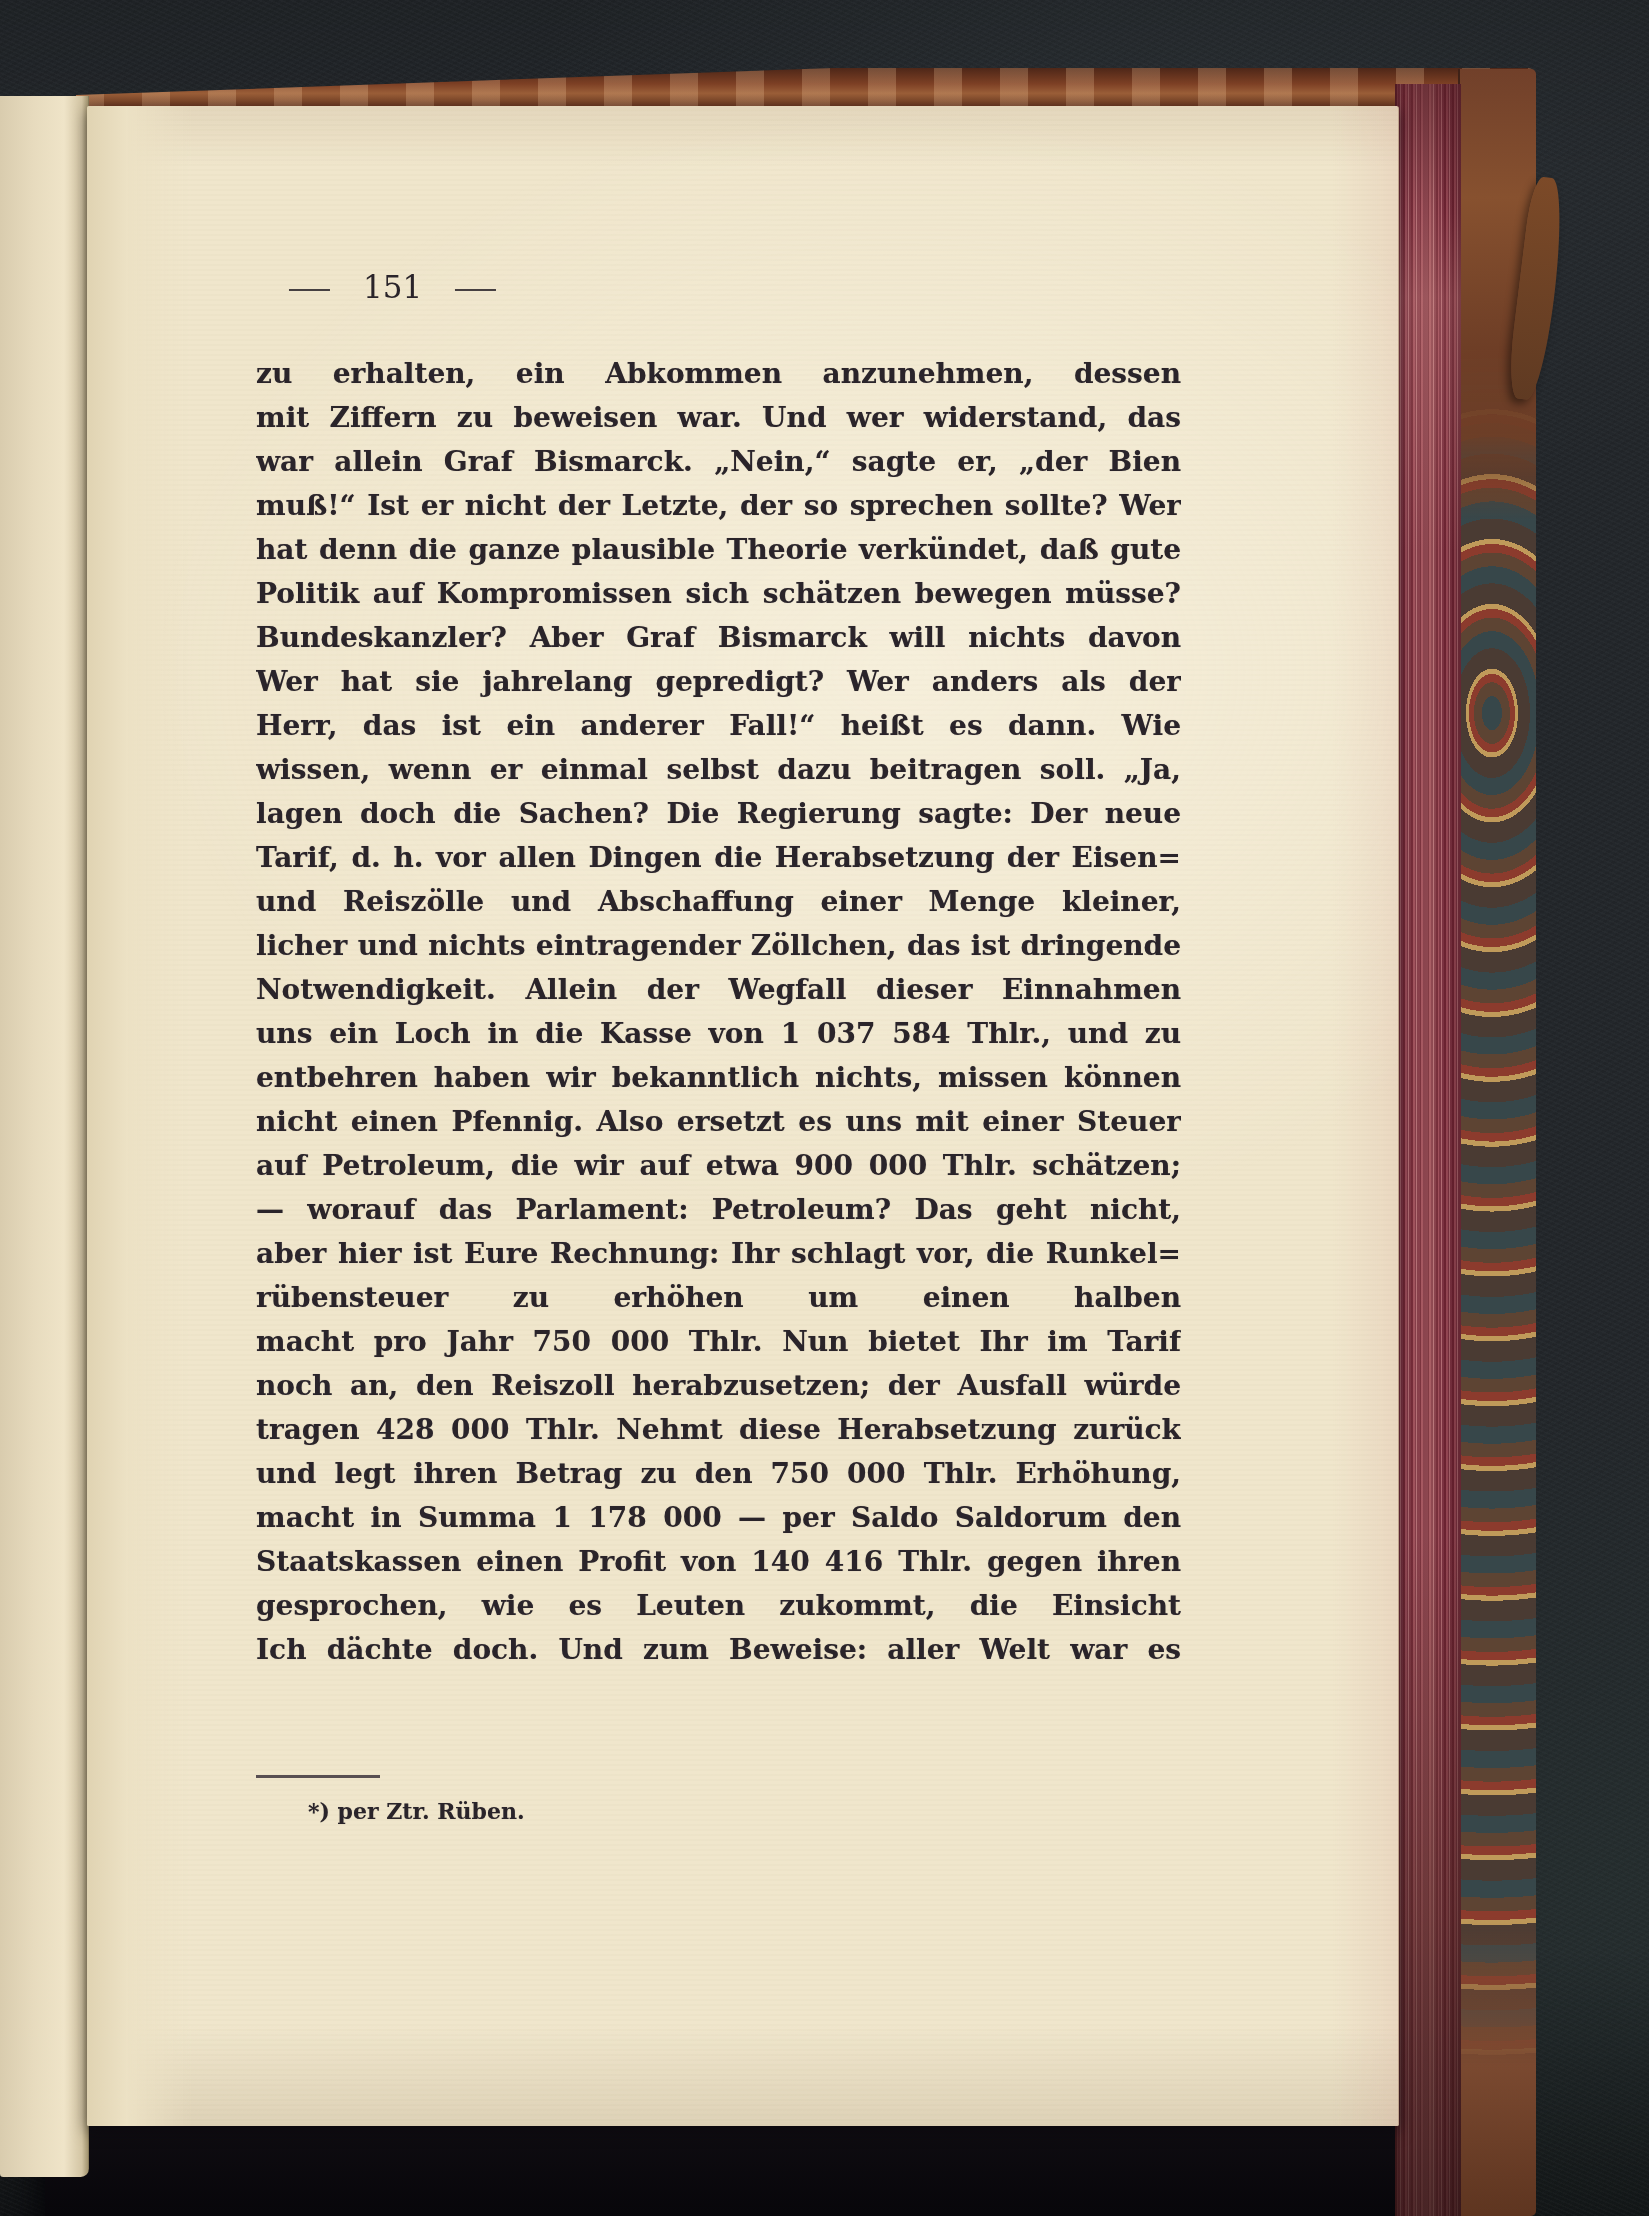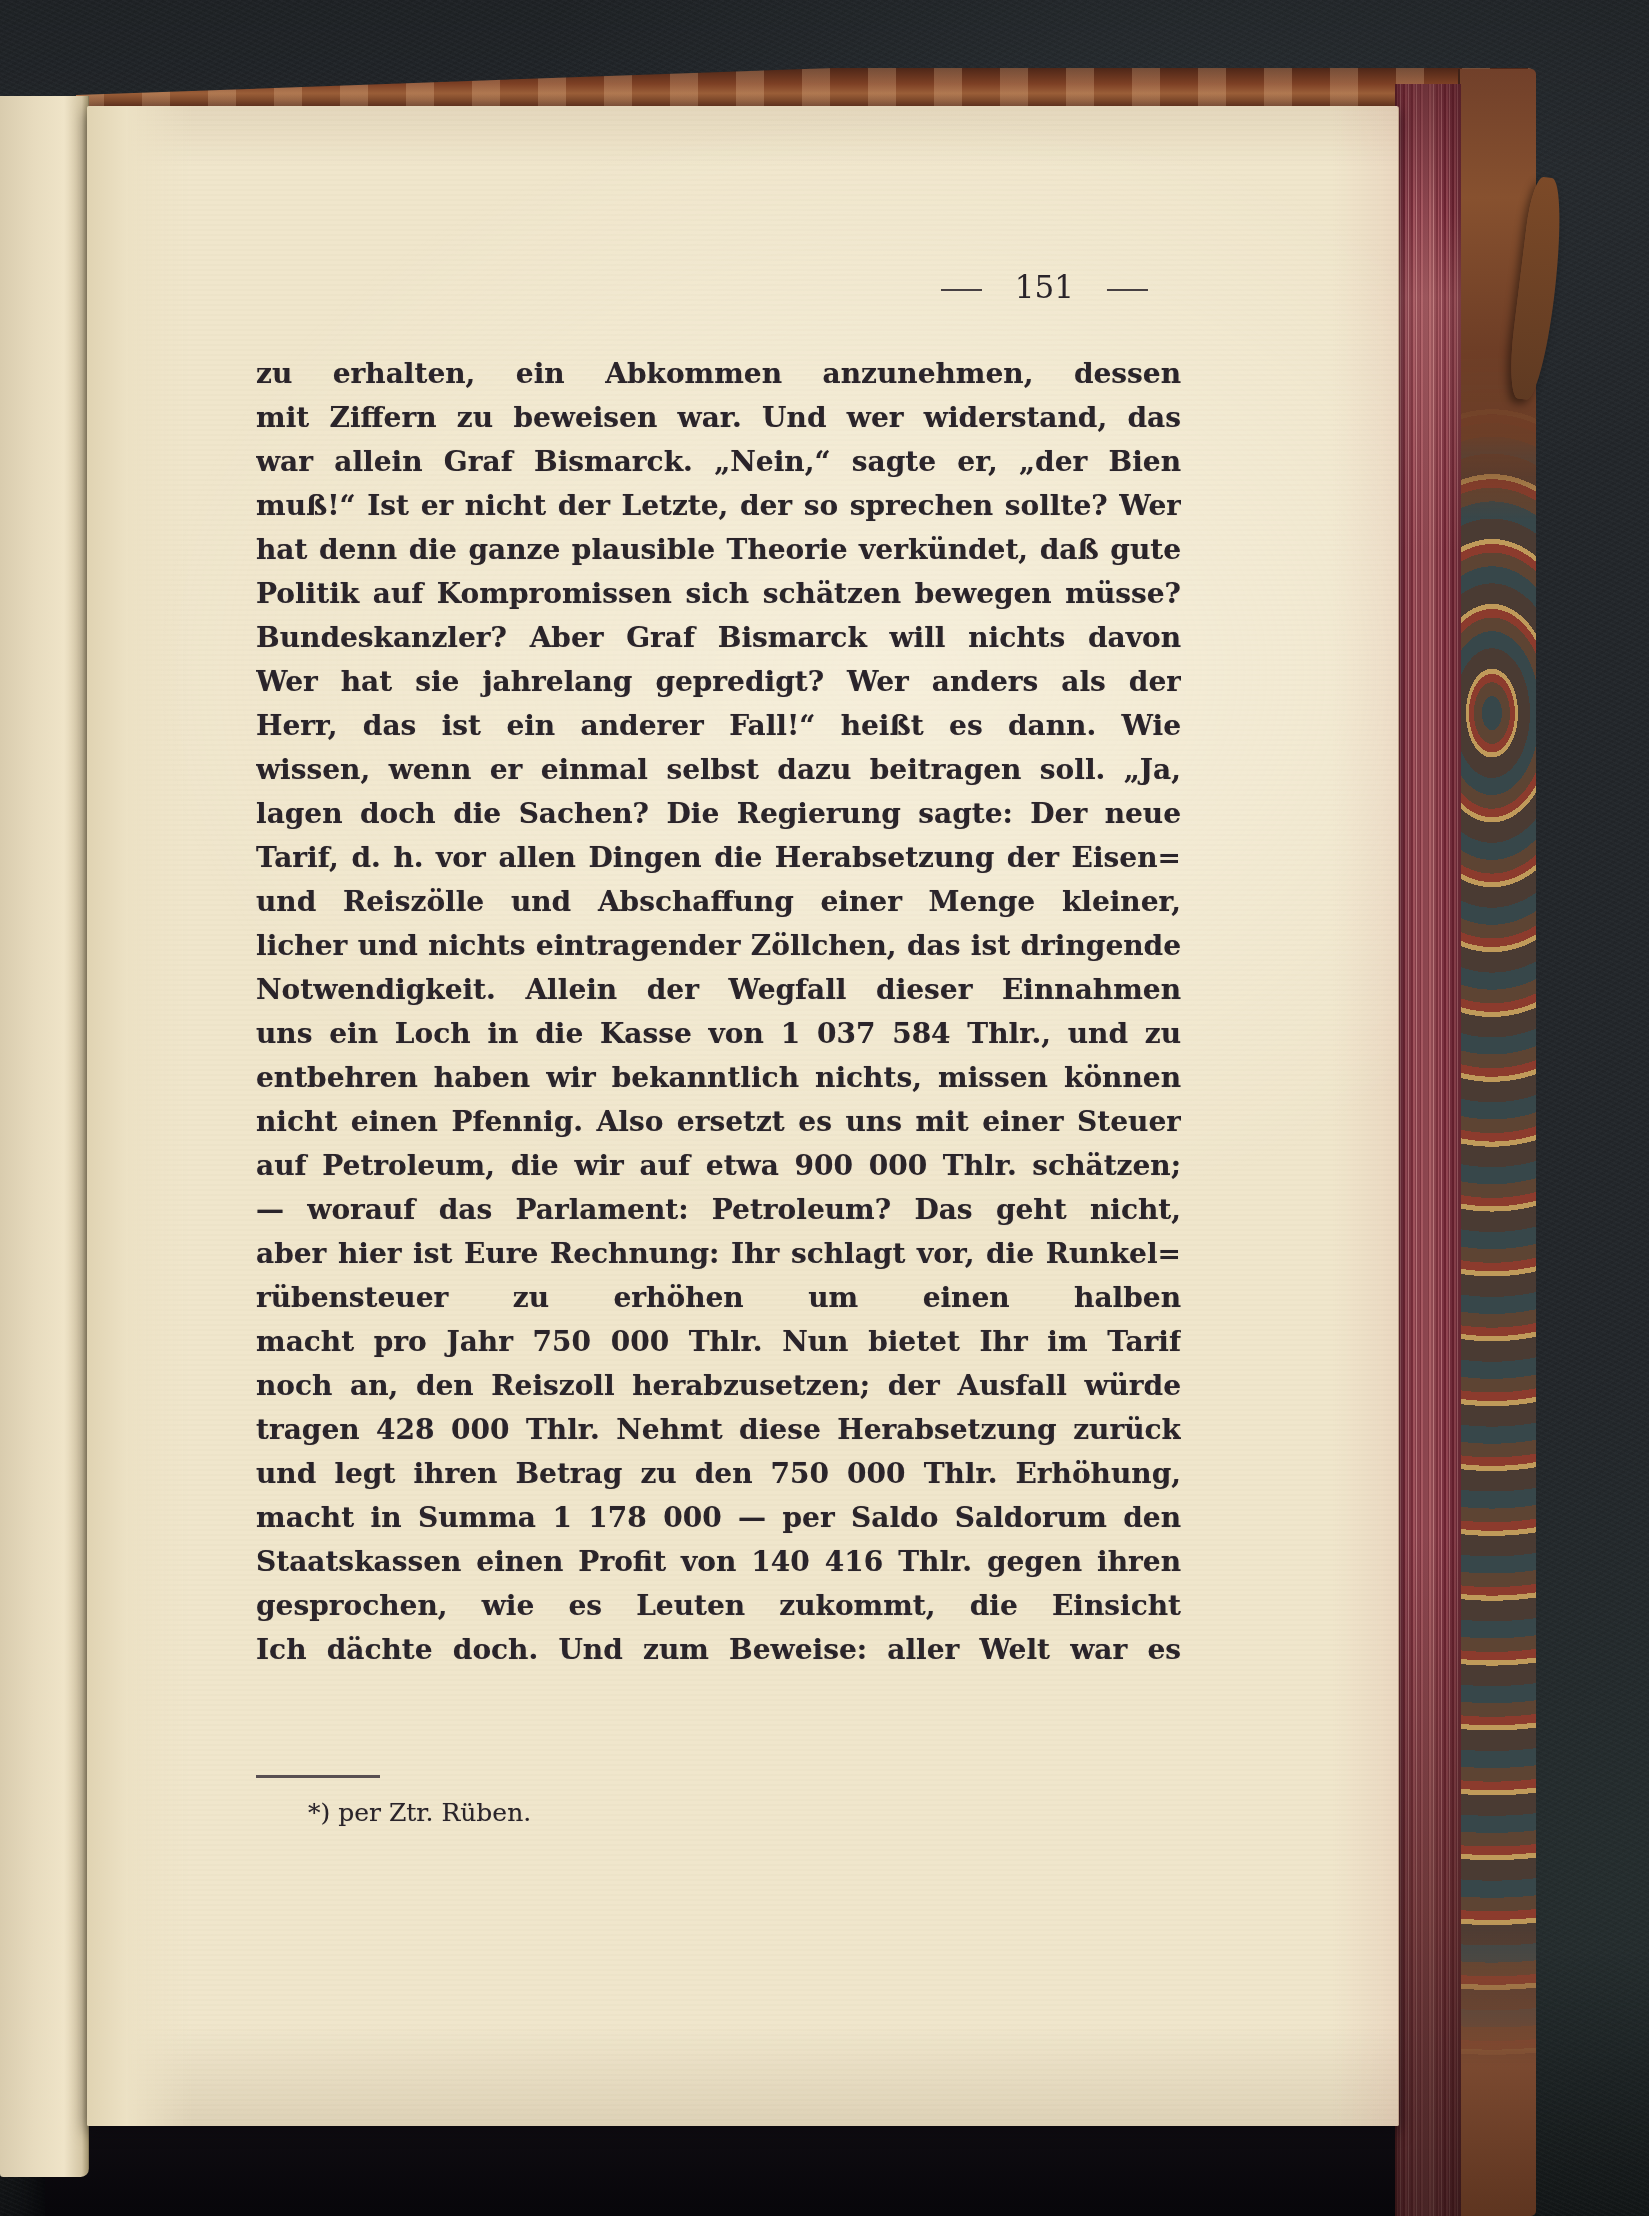--- a/index.html
+++ b/index.html
@@ -66,31 +66,31 @@
       linear-gradient(90deg, rgba(0,0,0,0) 95%, rgba(198,128,124,0.14) 100%),
       linear-gradient(180deg, rgba(120,80,50,0.10) 0%, rgba(0,0,0,0) 3%, rgba(0,0,0,0) 95%, rgba(110,85,55,0.14) 100%),
       repeating-linear-gradient(0deg, rgba(120,90,60,0.025) 0 1.6px, transparent 1.6px 5px);
     border-radius:1.6px 2.5px 1.6px 1.6px;
     border-right:1.6px solid rgba(110,45,50,0.30);
     box-shadow:0 5px 15px rgba(10,8,12,0.55);
     color:#2a242a;
   }
   .pagehead{
     position:absolute;left:169px;top:160px;width:925px;height:43px;line-height:43px;
-    text-align:right;font-size:31px;color:#2a242a;
+    text-align:left;font-size:31px;color:#2a242a;
   }
   .pagehead .dash{display:inline-block;transform:scaleX(1.45);margin:0 38px;opacity:0.85;}
   .textblock{position:absolute;left:169px;top:246px;width:925px;}
   .tline{
     height:44px;line-height:44px;font-size:28px;font-weight:700;
     color:#2a242a;text-align:justify;text-align-last:justify;overflow:hidden;
     text-shadow:0 0 0.8px rgba(42,36,42,0.35);
   }
   .footnote-rule{position:absolute;left:169px;top:1669px;width:124px;height:0;border-top:3.3px solid #3d343c;opacity:0.85;}
-  .footnote{position:absolute;left:221px;top:1692px;font-size:25px;font-weight:400;color:#2a242a;text-shadow:0 0 0.8px rgba(42,36,42,0.3);}
+  .footnote{position:absolute;left:221px;top:1692px;font-size:22px;font-weight:700;color:#2a242a;text-shadow:0 0 0.8px rgba(42,36,42,0.3);}
 </style>
 </head>
 <body>
 
 <div class="photo">
   <div class="below-shadow"></div>
   <div class="top-edge"></div>
   <div class="cover-strip"></div>
   <div class="corner-fray"></div>
   <div class="fore-edge"></div>

